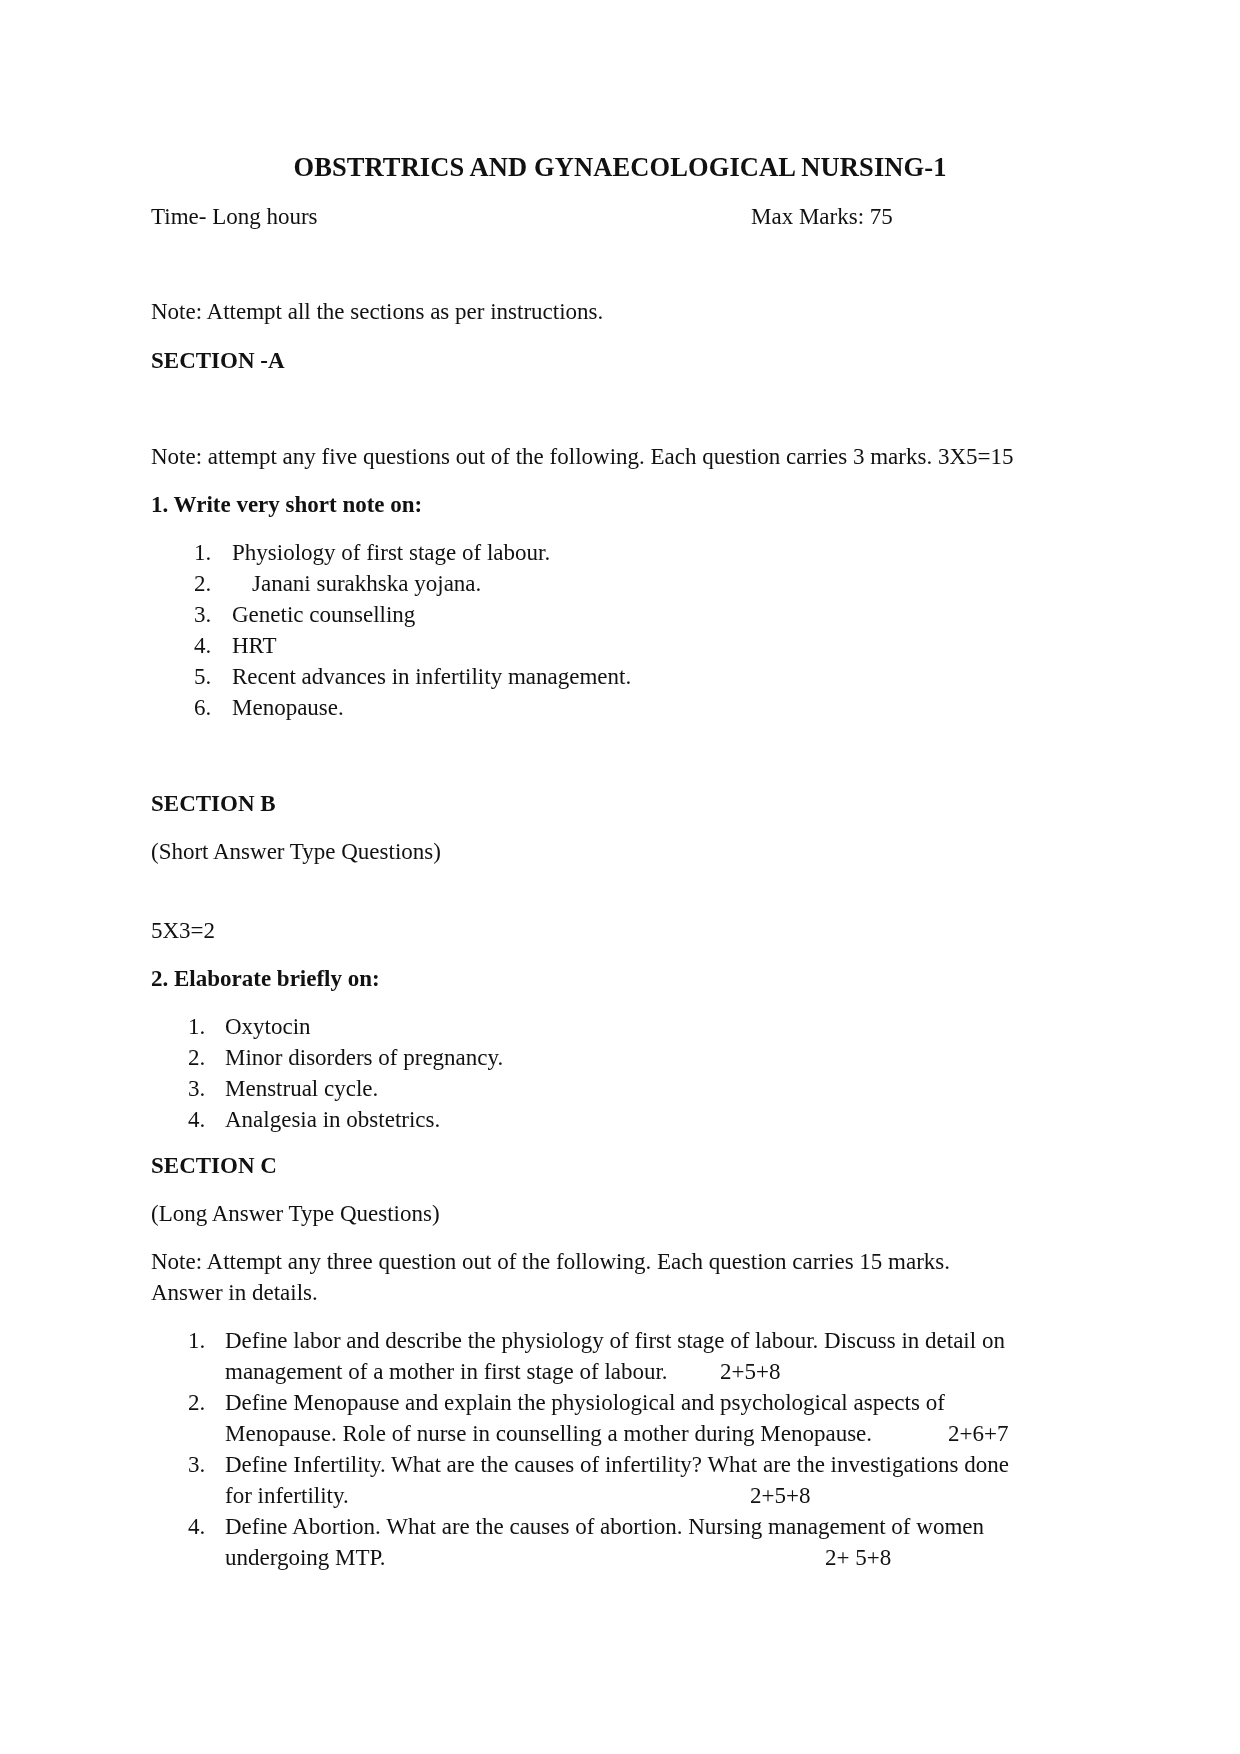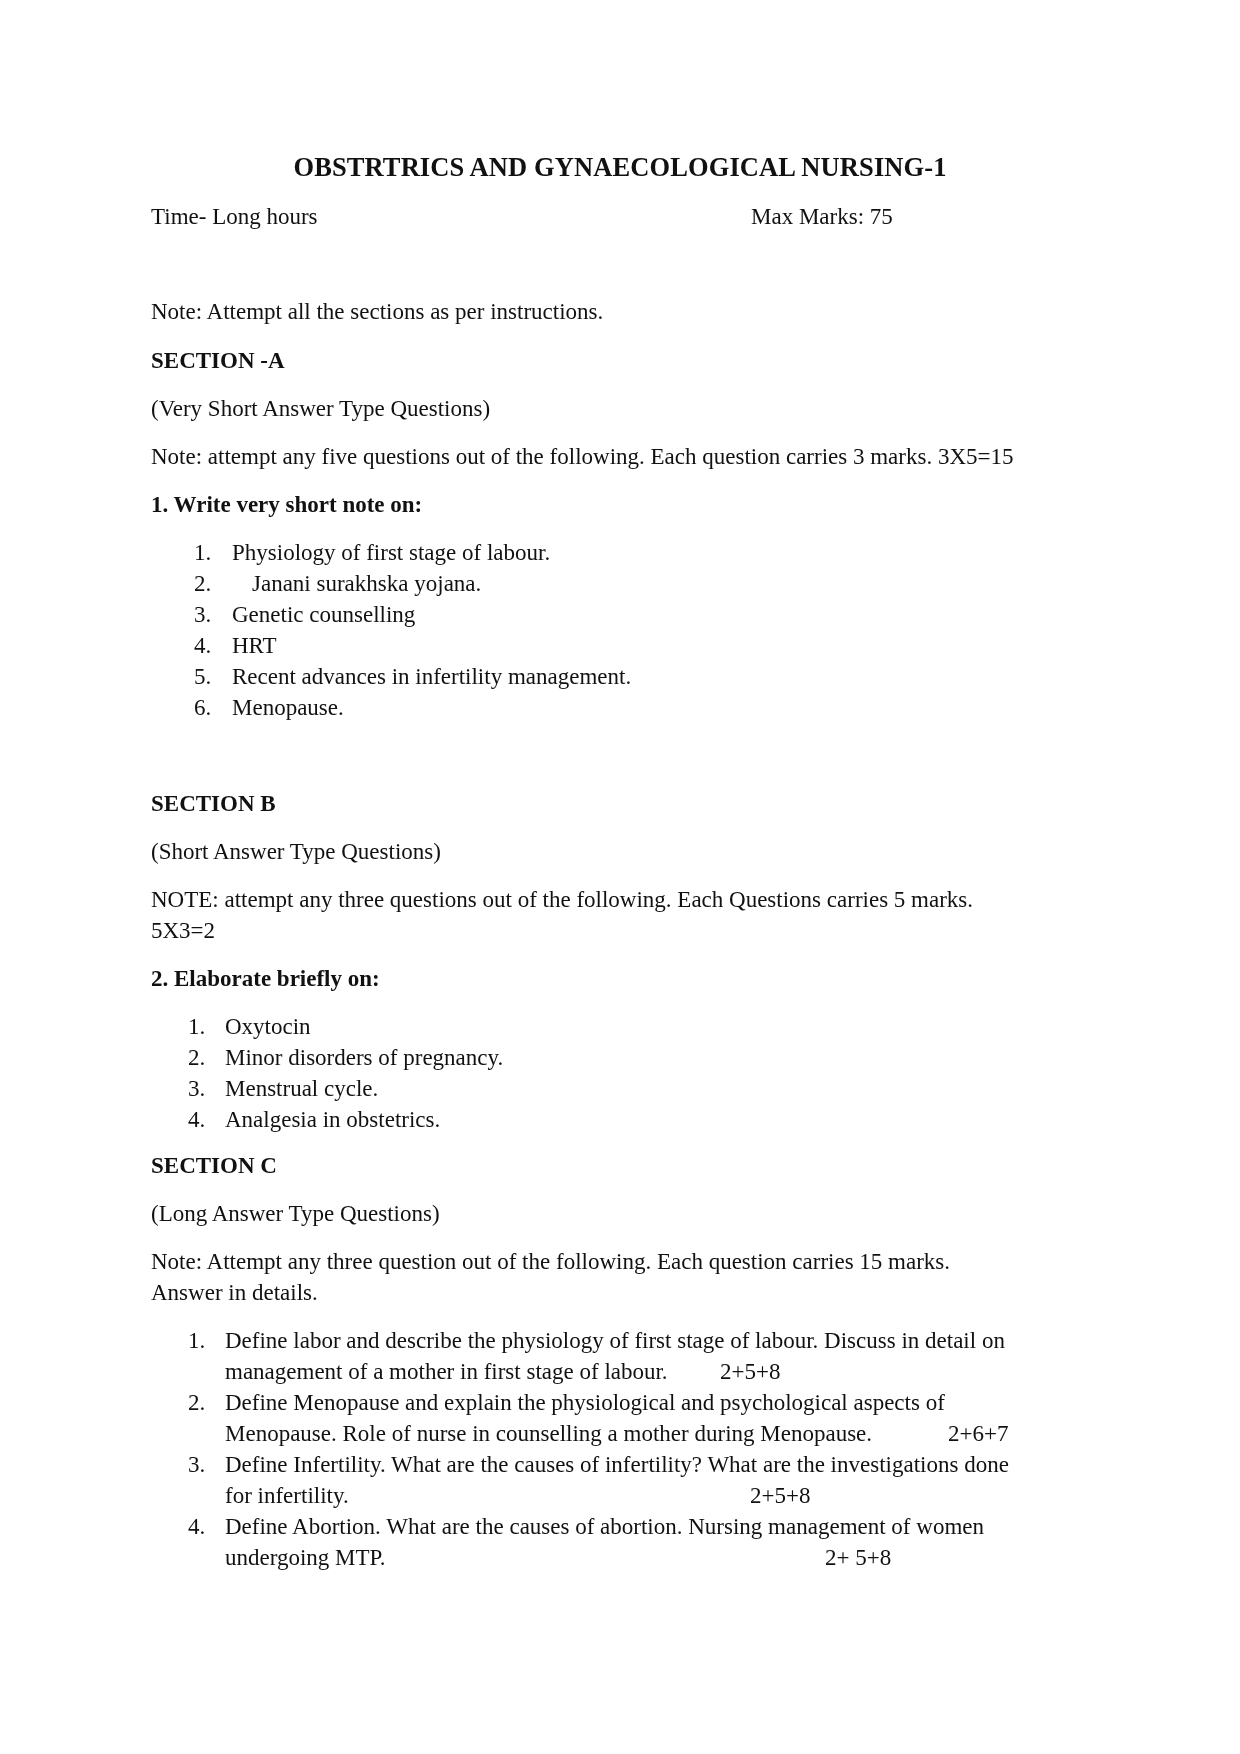--- a/index.html
+++ b/index.html
@@ -60,21 +60,20 @@
 <body>
 
 <div class="page">
 
   <div class="abs title">OBSTRTRICS AND GYNAECOLOGICAL NURSING-1</div>
   <div class="abs line" style="top:204px;">Time- Long hours</div>
   <div class="abs" style="left:751px; top:204px;">Max Marks: 75</div>
   <div class="abs line" style="top:252px;margin-top:47px;">Note: Attempt all the sections as per instructions.</div>
 
   <div class="abs line bold" style="top:348px;">SECTION -A</div>
-  <div class="abs line" style="top:396px;">(Very Short Answer Type Questions)</div>
   <div class="abs line" style="top:444px;">Note: attempt any five questions out of the following. Each question carries 3 marks. 3X5=15</div>
   <div class="abs line bold" style="top:492px;">1. Write very short note on:</div>
 
   <div>
     <div class="list-item" style="top:540px; left:0;">
       <span class="list-num" style="left:194px;">1.</span>
       <span class="list-text" style="left:232px;">Physiology of first stage of labour.</span>
     </div>
     <div class="list-item" style="top:571px; left:0;">
       <span class="list-num" style="left:194px;">2.</span>
@@ -93,21 +92,20 @@
       <span class="list-text" style="left:232px;">Recent advances in infertility management.</span>
     </div>
     <div class="list-item" style="top:695px; left:0;">
       <span class="list-num" style="left:194px;">6.</span>
       <span class="list-text" style="left:232px;">Menopause.</span>
     </div>
   </div>
 
   <div class="abs line bold" style="top:791px;">SECTION B</div>
   <div class="abs line" style="top:839px;">(Short Answer Type Questions)</div>
-  <div class="abs line" style="top:887px;">NOTE: attempt any three questions out of the following. Each Questions carries 5 marks.</div>
   <div class="abs line" style="top:918px;">5X3=2</div>
   <div class="abs line bold" style="top:966px;">2. Elaborate briefly on:</div>
 
   <div>
     <div class="list-item" style="top:1014px; left:0;">
       <span class="list-num" style="left:188px;">1.</span>
       <span class="list-text" style="left:225px;">Oxytocin</span>
     </div>
     <div class="list-item" style="top:1045px; left:0;">
       <span class="list-num" style="left:188px;">2.</span>

